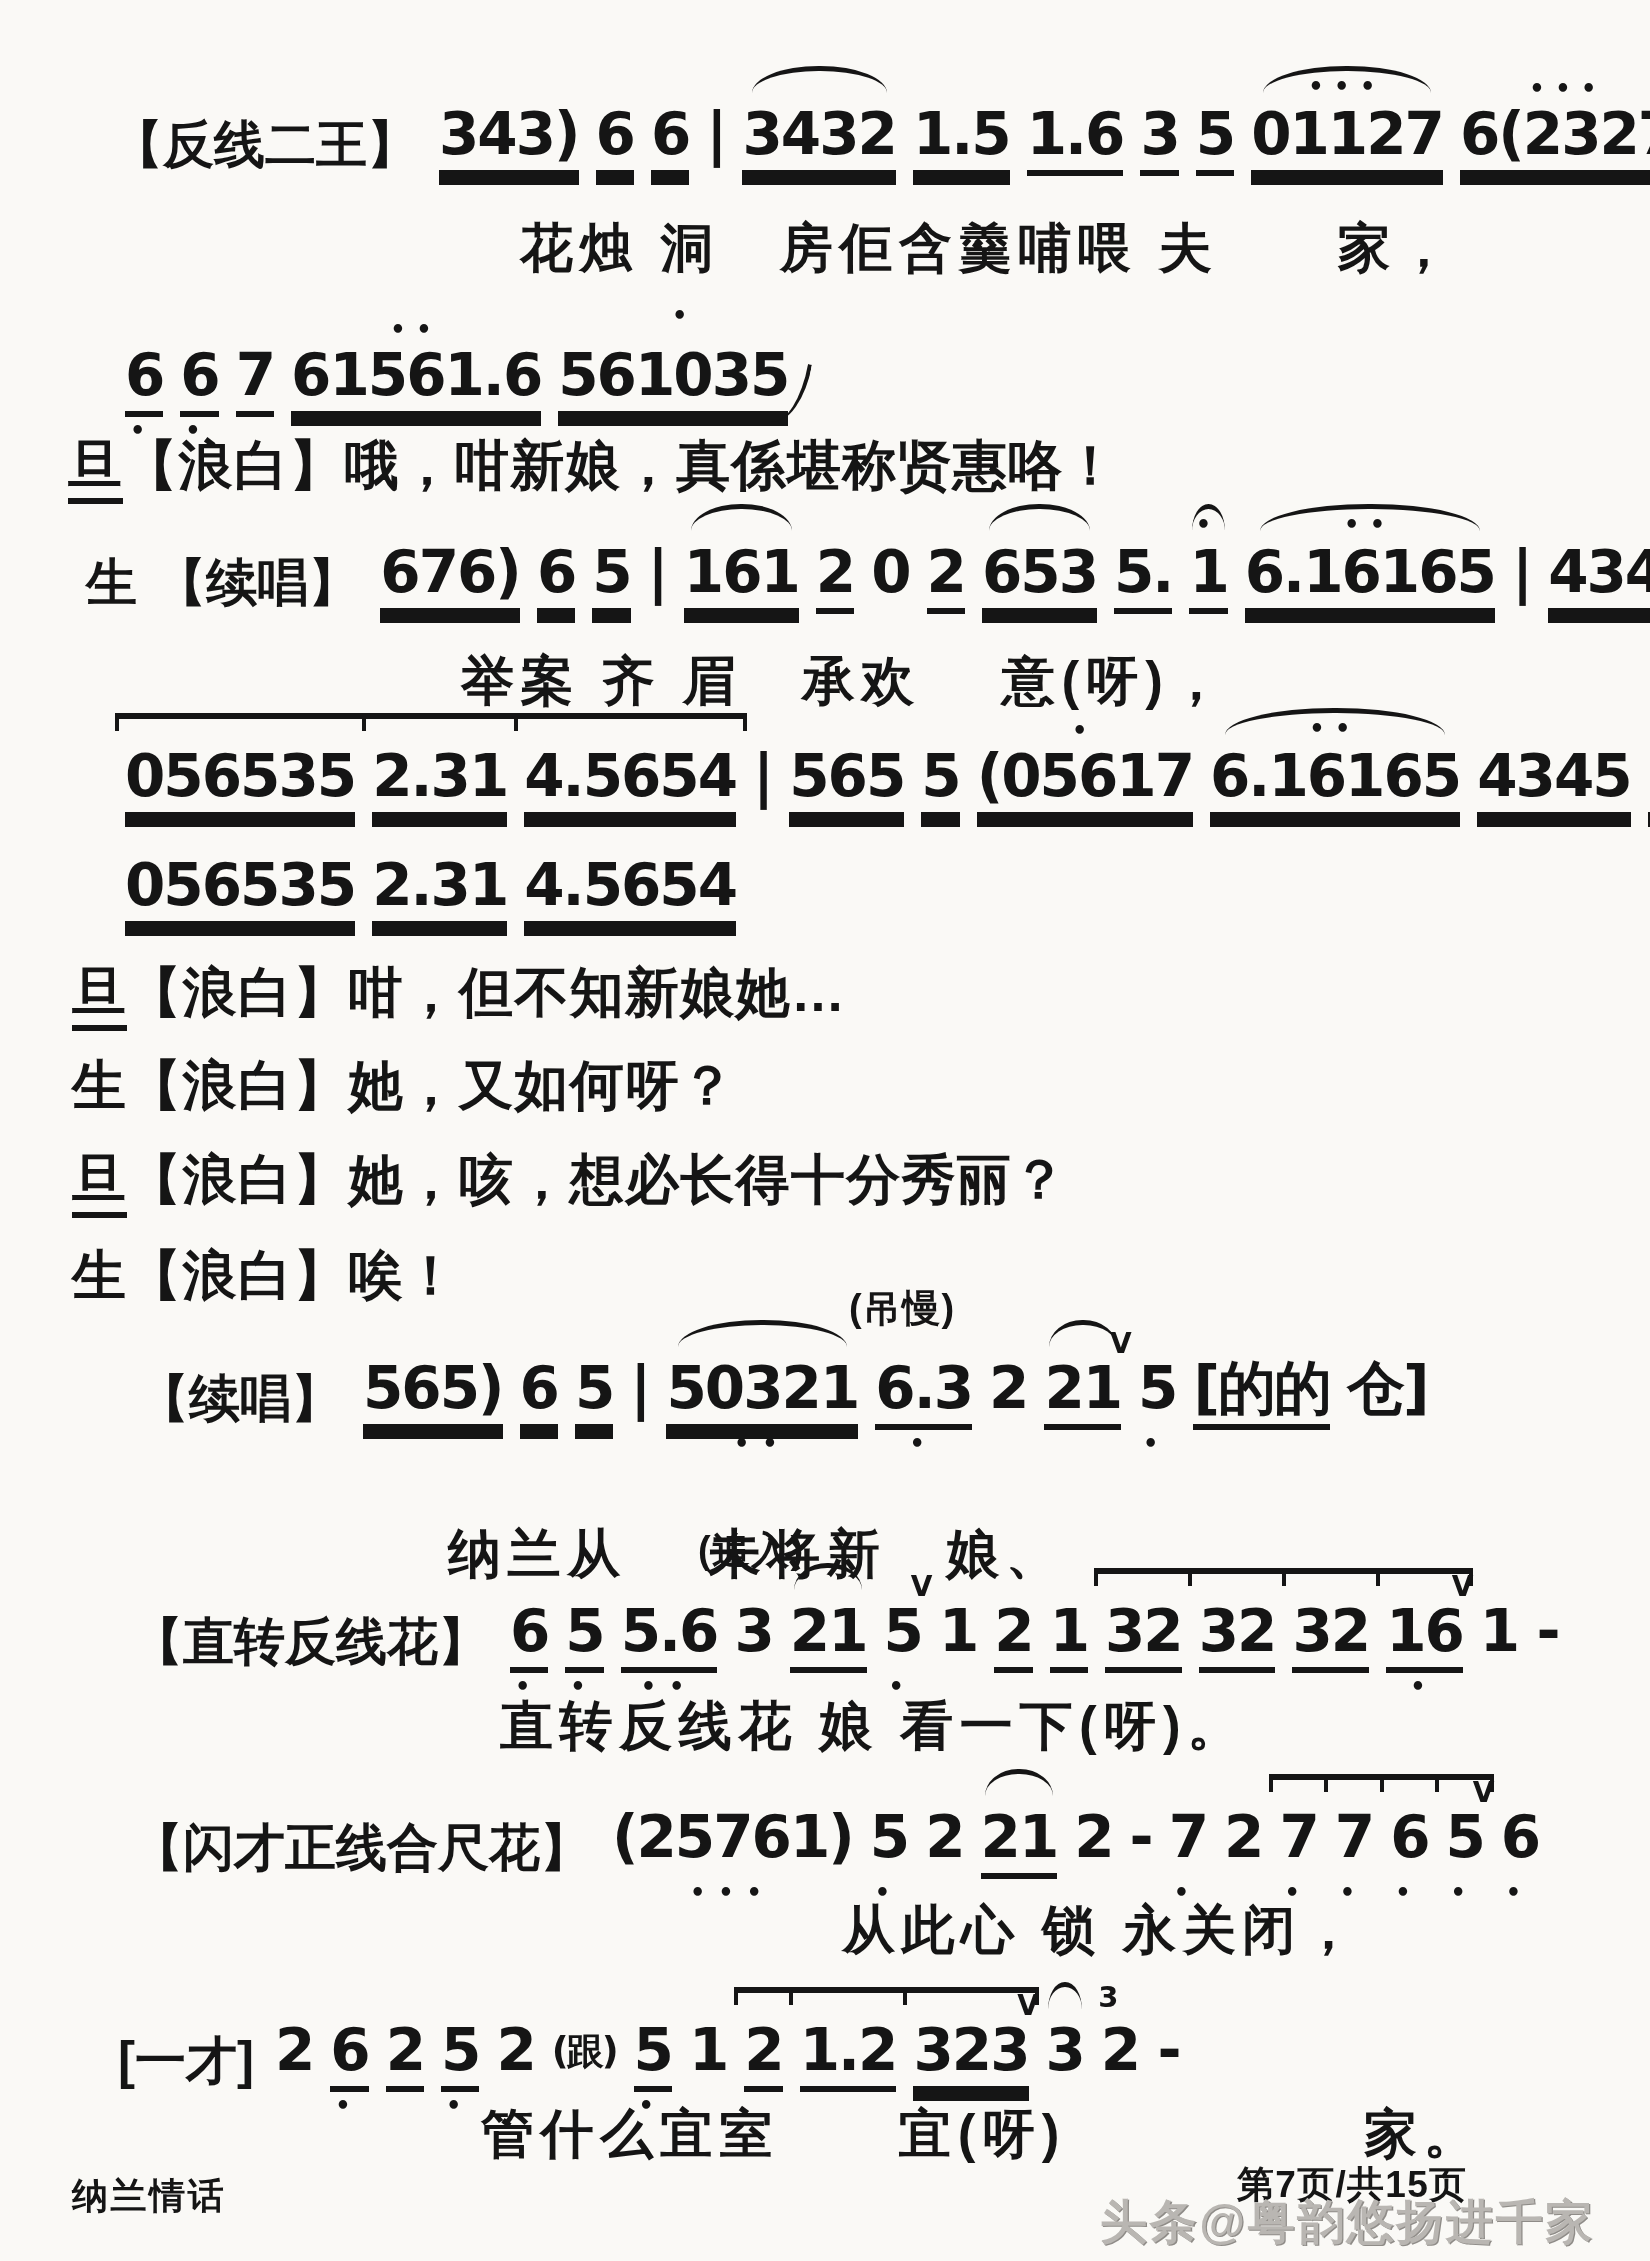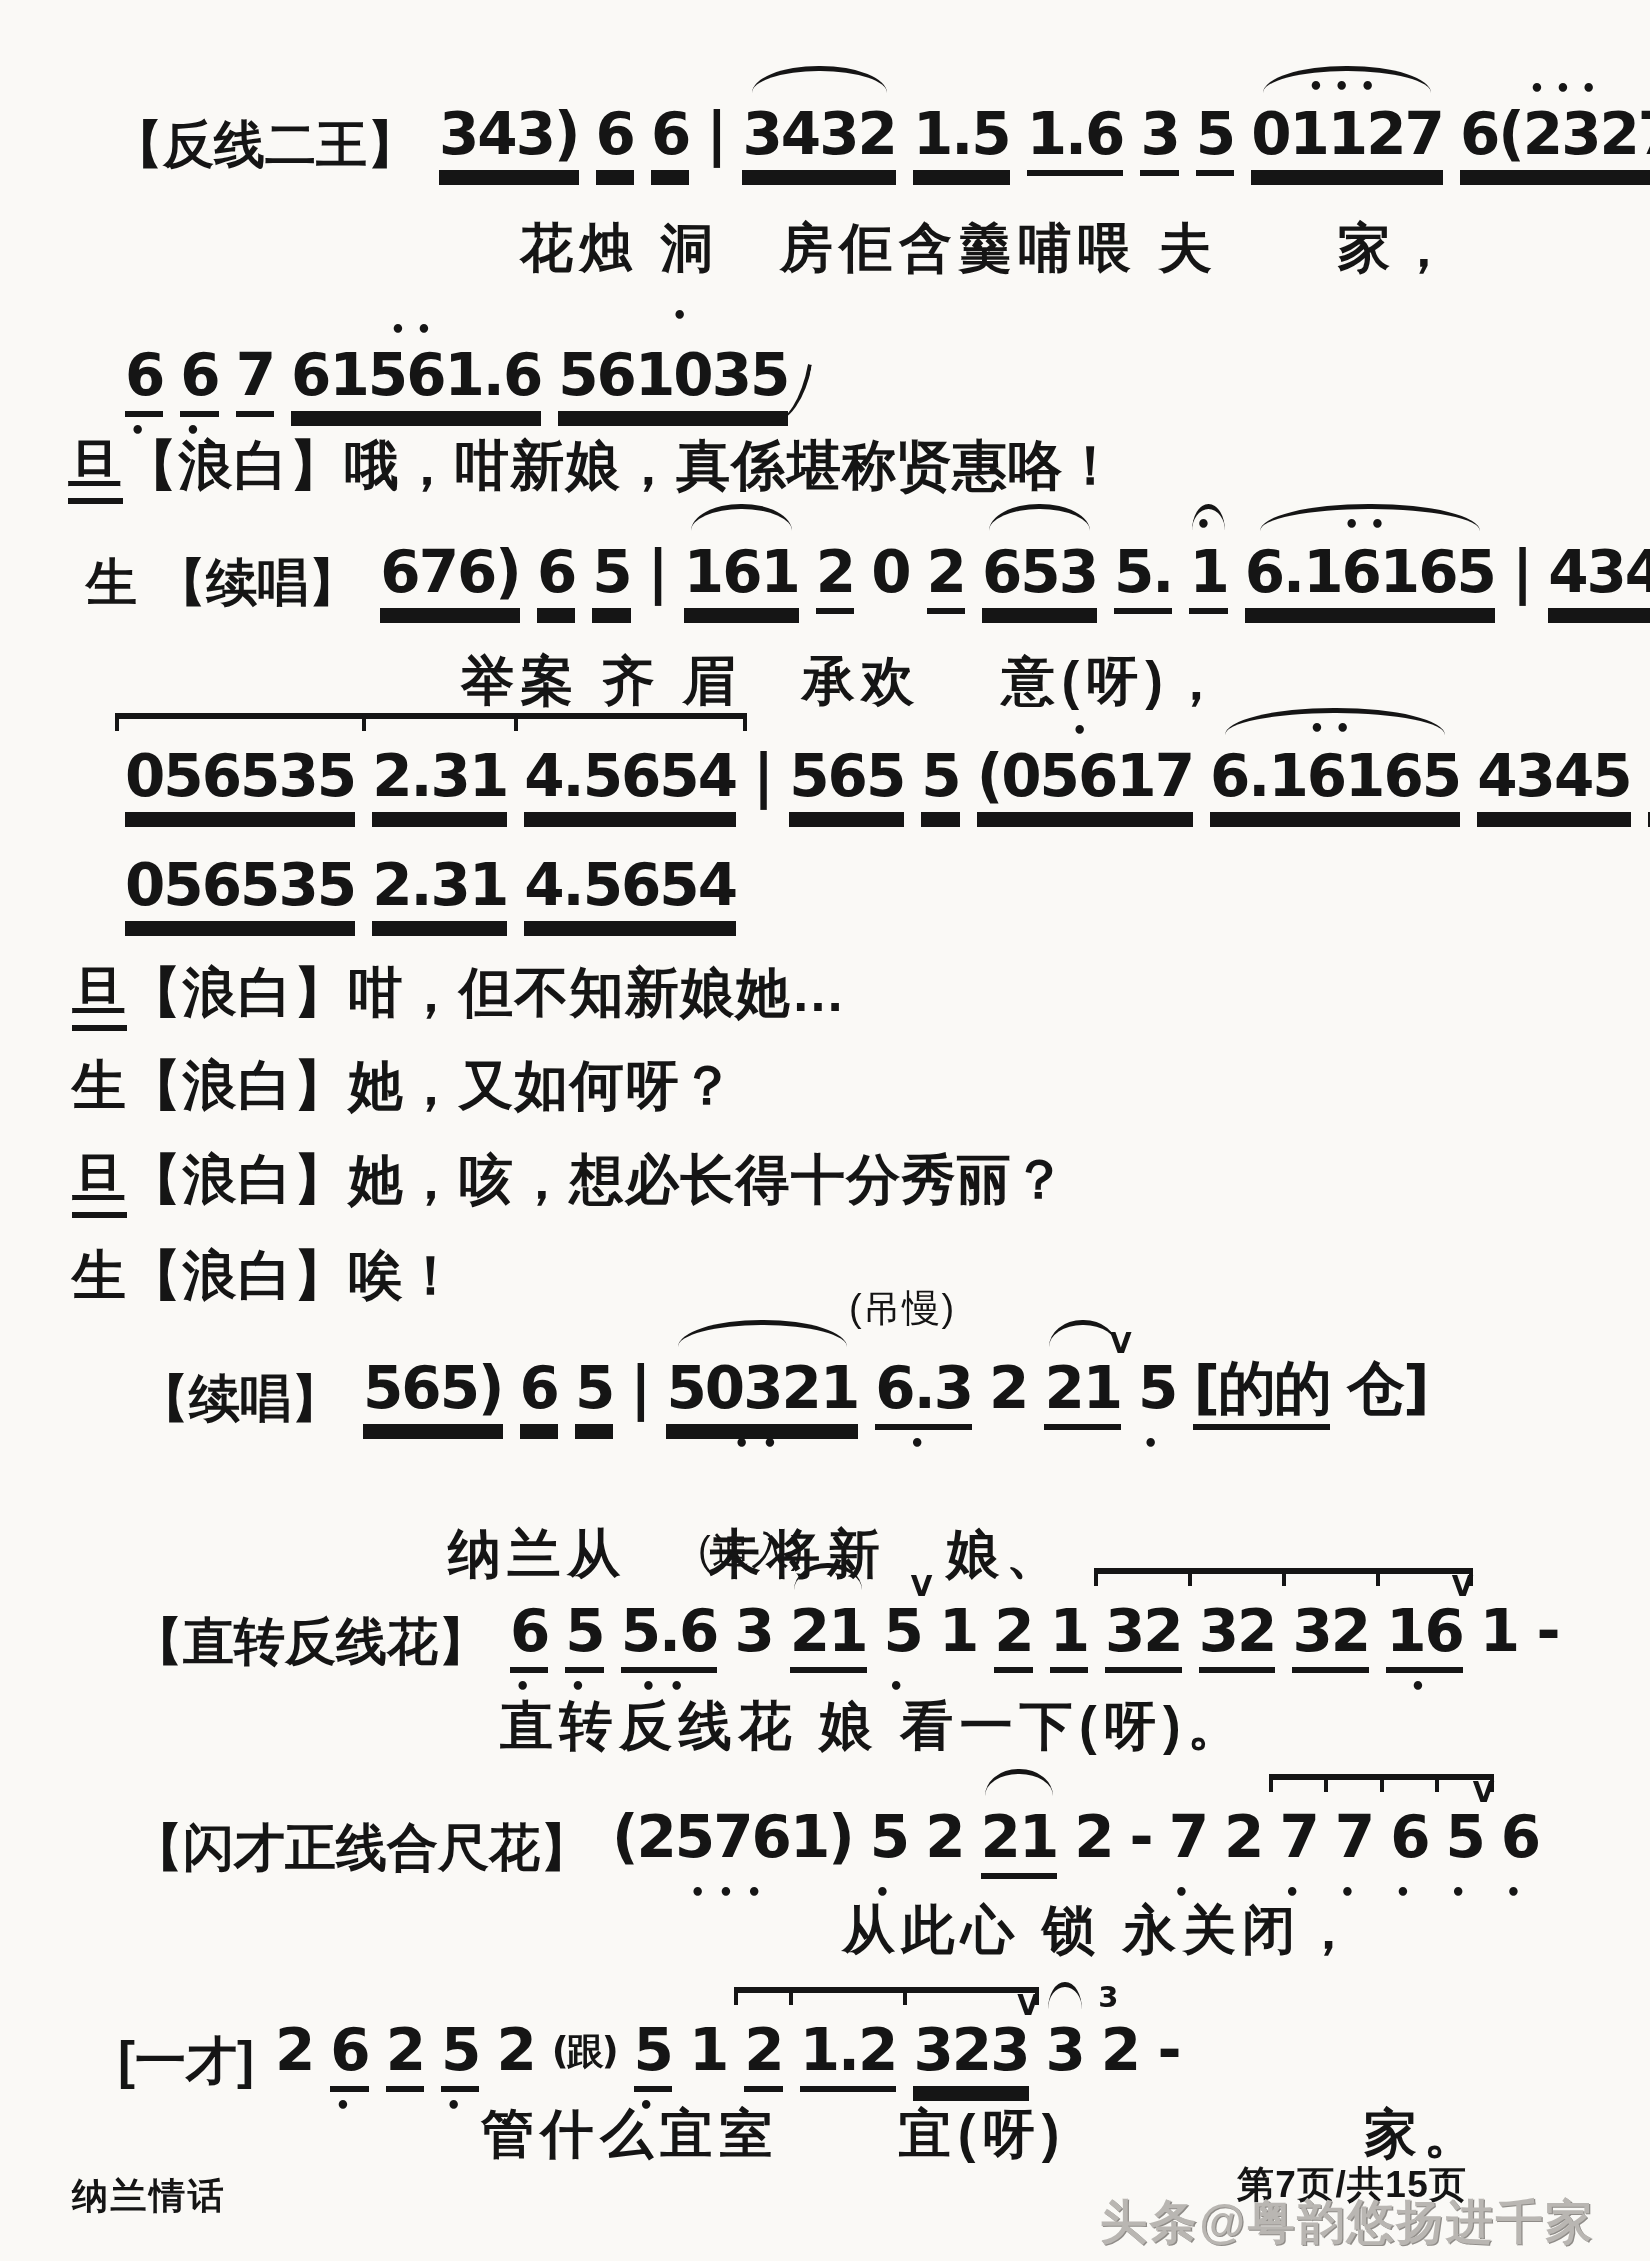--- a/index.html
+++ b/index.html
@@ -52,21 +52,21 @@
     position:absolute;font-weight:700;font-size:54px;line-height:1.15;
     letter-spacing:1.3px;white-space:nowrap;
   }
   
   .lyrics-line{
     position:absolute;font-weight:700;font-size:53px;line-height:1.1;
     letter-spacing:6.6px;white-space:nowrap;
   }
   
   .tempo-note{
-    position:absolute;font-weight:400;font-size:38px;letter-spacing:1.3px;
+    position:absolute;font-weight:700;font-size:38px;letter-spacing:1.3px;
   }
   
   .footer-title{position:absolute;left:72px;top:2172px;font-size:36px;font-weight:700;letter-spacing:2.6px;}
   .footer-page{position:absolute;left:1237px;top:2160px;font-size:37px;font-weight:700;letter-spacing:1.3px;}
   .watermark{
     position:absolute;left:1100px;top:2191px;font-size:47px;font-weight:700;letter-spacing:2.6px;
     color:#b9b6b2;text-shadow:1.3px 1.3px 0 #8f8c88;
   }
 </style>
 </head>

